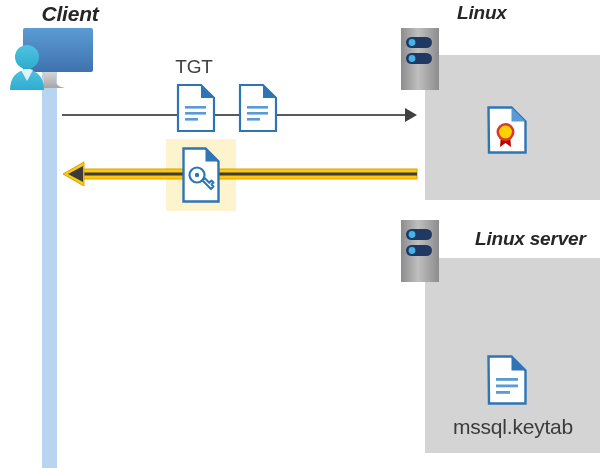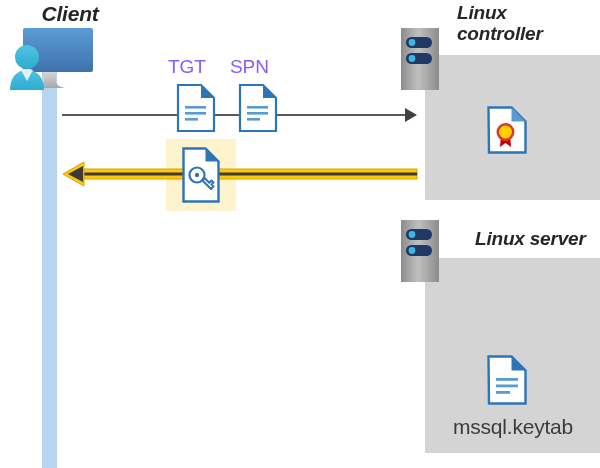--- a/index.html
+++ b/index.html
@@ -31,22 +31,22 @@
     line-height: 1.12;
     letter-spacing: -0.2px;
     font-style: italic;
   }
   .title-client { font-size: 21px; }
   .title-dc     { font-size: 19px; text-align: left; }
   .title-linux  { font-size: 19px; margin-left: 20px; }
 
   .file-label {
     font-size: 19px;
-    color: #8b5cf6;
-    text-align: left;
+    color: #404040;
+    text-align: center;
     letter-spacing: -0.1px;
   }
   .doc-label {
     font-size: 21px;
     color: #3b3b3b;
     text-align: center;
     letter-spacing: -0.2px;
   }
 
   
@@ -111,21 +111,20 @@
   <div class="abs" style="left:177px; top:84px; width:38px; height:48px;">
     <svg width="38" height="48" viewBox="0 0 38 48">
       <path d="M1 1 h23 l13 13 v33 h-36 z" fill="#ffffff" stroke="#2e75b6" stroke-width="2.2"></path>
       <path d="M24 1 v13 h13 z" fill="#2e75b6"></path>
       <rect x="8" y="22" width="21" height="2.6" fill="#5b9bd5"></rect>
       <rect x="8" y="28" width="21" height="2.6" fill="#5b9bd5"></rect>
       <rect x="8" y="34" width="13" height="2.6" fill="#5b9bd5"></rect>
     </svg>
   </div>
 
-  <div class="abs file-label" style="left:230px; top:56px; width:54px;">SPN</div>
 
   <div class="abs" style="left:239px; top:84px; width:38px; height:48px;">
     <svg width="38" height="48" viewBox="0 0 38 48">
       <path d="M1 1 h23 l13 13 v33 h-36 z" fill="#ffffff" stroke="#2e75b6" stroke-width="2.2"></path>
       <path d="M24 1 v13 h13 z" fill="#2e75b6"></path>
       <rect x="8" y="22" width="21" height="2.6" fill="#5b9bd5"></rect>
       <rect x="8" y="28" width="21" height="2.6" fill="#5b9bd5"></rect>
       <rect x="8" y="34" width="13" height="2.6" fill="#5b9bd5"></rect>
     </svg>
   </div>
@@ -151,21 +150,20 @@
       <circle cx="15" cy="28" r="7.5" fill="none" stroke="#2e75b6" stroke-width="2.2"></circle>
       <circle cx="15" cy="28" r="2.2" fill="#2e75b6"></circle>
       <path d="M20.3 33.3 L29 42 l2.5 -2.5 l-2 -2 l2 -2 l-2 -2 l-2.2 2.2 l-4.5 -4.5 z" fill="#ffffff" stroke="#2e75b6" stroke-width="2" stroke-linejoin="round"></path>
     </svg>
   </div>
 
   <div class="abs gray-panel" style="left:425px; top:55px; width:175px; height:145px;"></div>
 
   <div class="abs title title-dc" style="left:457px; top:2px; width:143px;">
     <div>Linux</div>
-    <div>controller</div>
   </div>
 
   <div class="abs" style="left:401px; top:28px; width:38px; height:62px;">
     <svg width="38" height="62" viewBox="0 0 38 62">
       <defs>
         <linearGradient id="srvgrad1" x1="0" y1="0" x2="1" y2="0">
           <stop offset="0%" stop-color="#8c8c8c"></stop>
           <stop offset="45%" stop-color="#bfbfbf"></stop>
           <stop offset="100%" stop-color="#8c8c8c"></stop>
         </linearGradient>

